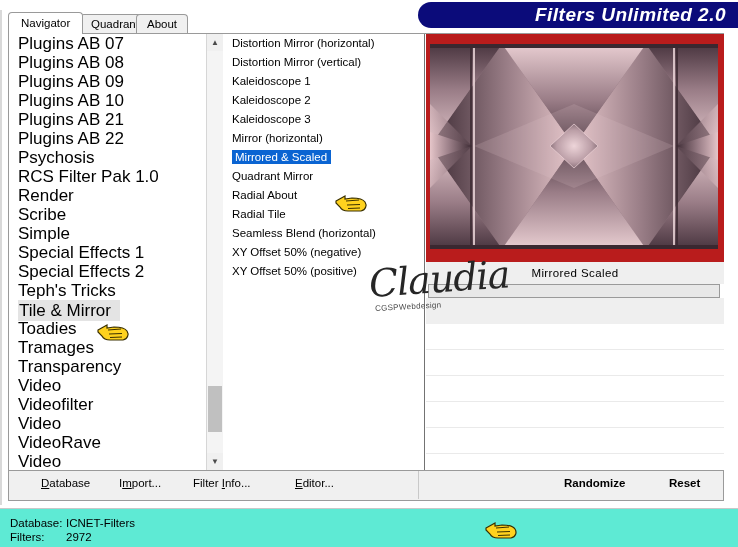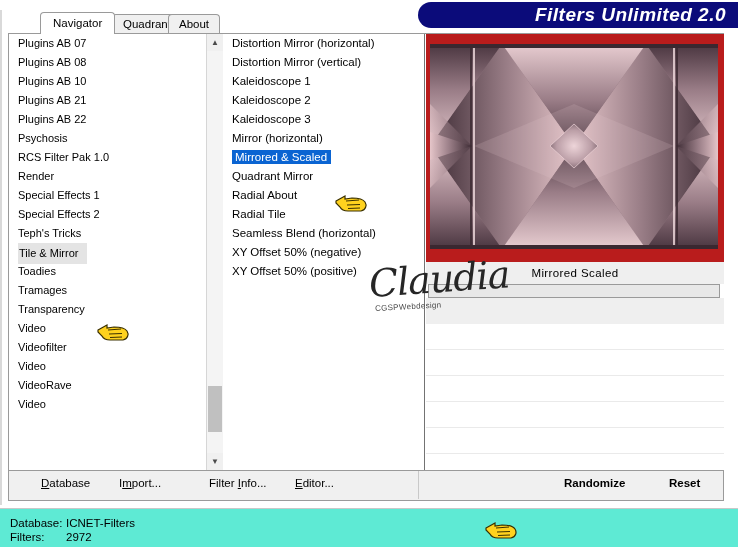--- a/index.html
+++ b/index.html
@@ -65,21 +65,20 @@
     font-size: 11.5px;
     color: #000;
     background: #f0f0f0;
     border: 1px solid #9a9a9a;
     border-bottom: none;
     border-top-left-radius: 4px;
     border-top-right-radius: 4px;
     box-sizing: border-box;
     white-space: nowrap;
     cursor: default;
-    margin-left: 32px;
   }
   .tab.active {
     top: 0px;
     height: 22px;
     line-height: 21px;
     background: #ffffff;
     border-color: #9a9a9a;
     z-index: 5;
     padding: 0 12px;
   }
@@ -103,21 +102,21 @@
     top: 0px;
     width: 197px;
     height: 436px;
     overflow: hidden;
     background: #ffffff;
   }
   .cat-item {
     height: 19px;
     line-height: 19px;
     padding-left: 9px;
-    font-size: 11px;
+    font-size: 17px;
     white-space: nowrap;
     cursor: default;
     color: #000;
   }
   .cat-item.selected-inactive {
     background: #e4e4e4;
     display: inline-block;
     padding-right: 8px;
     border: 1px dotted transparent;
   }
@@ -381,26 +380,29 @@
     <div class="tab" style="left:128px;">
       <span>About</span>
     </div>
   </div>
 
   <div class="content-frame">
 
     <div class="cat-list">
       <div class="cat-item">Plugins AB 07</div>
       <div class="cat-item">Plugins AB 08</div>
+      <div class="cat-item">Plugins AB 09</div>
       <div class="cat-item">Plugins AB 10</div>
       <div class="cat-item">Plugins AB 21</div>
       <div class="cat-item">Plugins AB 22</div>
       <div class="cat-item">Psychosis</div>
       <div class="cat-item">RCS Filter Pak 1.0</div>
       <div class="cat-item">Render</div>
+      <div class="cat-item">Scribe</div>
+      <div class="cat-item">Simple</div>
       <div class="cat-item">Special Effects 1</div>
       <div class="cat-item">Special Effects 2</div>
       <div class="cat-item">Teph's Tricks</div>
       <div class="cat-row-sel">
         <span class="cat-item selected-inactive" style="padding-left:0;">Tile &amp; Mirror</span>
       </div>
       <div class="cat-item">Toadies</div>
       <div class="cat-item">Tramages</div>
       <div class="cat-item">Transparency</div>
       <div class="cat-item">Video</div>
@@ -540,21 +542,21 @@
   </div>
 
   <div class="watermark">
     <div class="wm-name">Claudia</div>
     <div class="wm-sub">CGSPWebdesign</div>
   </div>
 
   <div class="menubar">
     <div class="mbtn" style="left:18px;padding-left:14px;"><u>D</u>atabase</div>
     <div class="mbtn" style="left:110px;">I<u>m</u>port...</div>
-    <div class="mbtn" style="left:200px;">Filter <u>I</u>nfo...</div>
+    <div class="mbtn" style="left:184px;">Filter <u>I</u>nfo...</div>
     <div class="mbtn" style="left:286px;"><u>E</u>ditor...</div>
     <div class="mb-sep" style="left:409px;"></div>
     <div class="mbtn bold" style="left:555px;">Randomize</div>
     <div class="mbtn bold" style="left:660px;">Reset</div>
   </div>
 
   <div class="statusbar">
     <div class="status-line" style="top:8px;">
       <span class="k">Database:</span><span>ICNET-Filters</span>
     </div>

